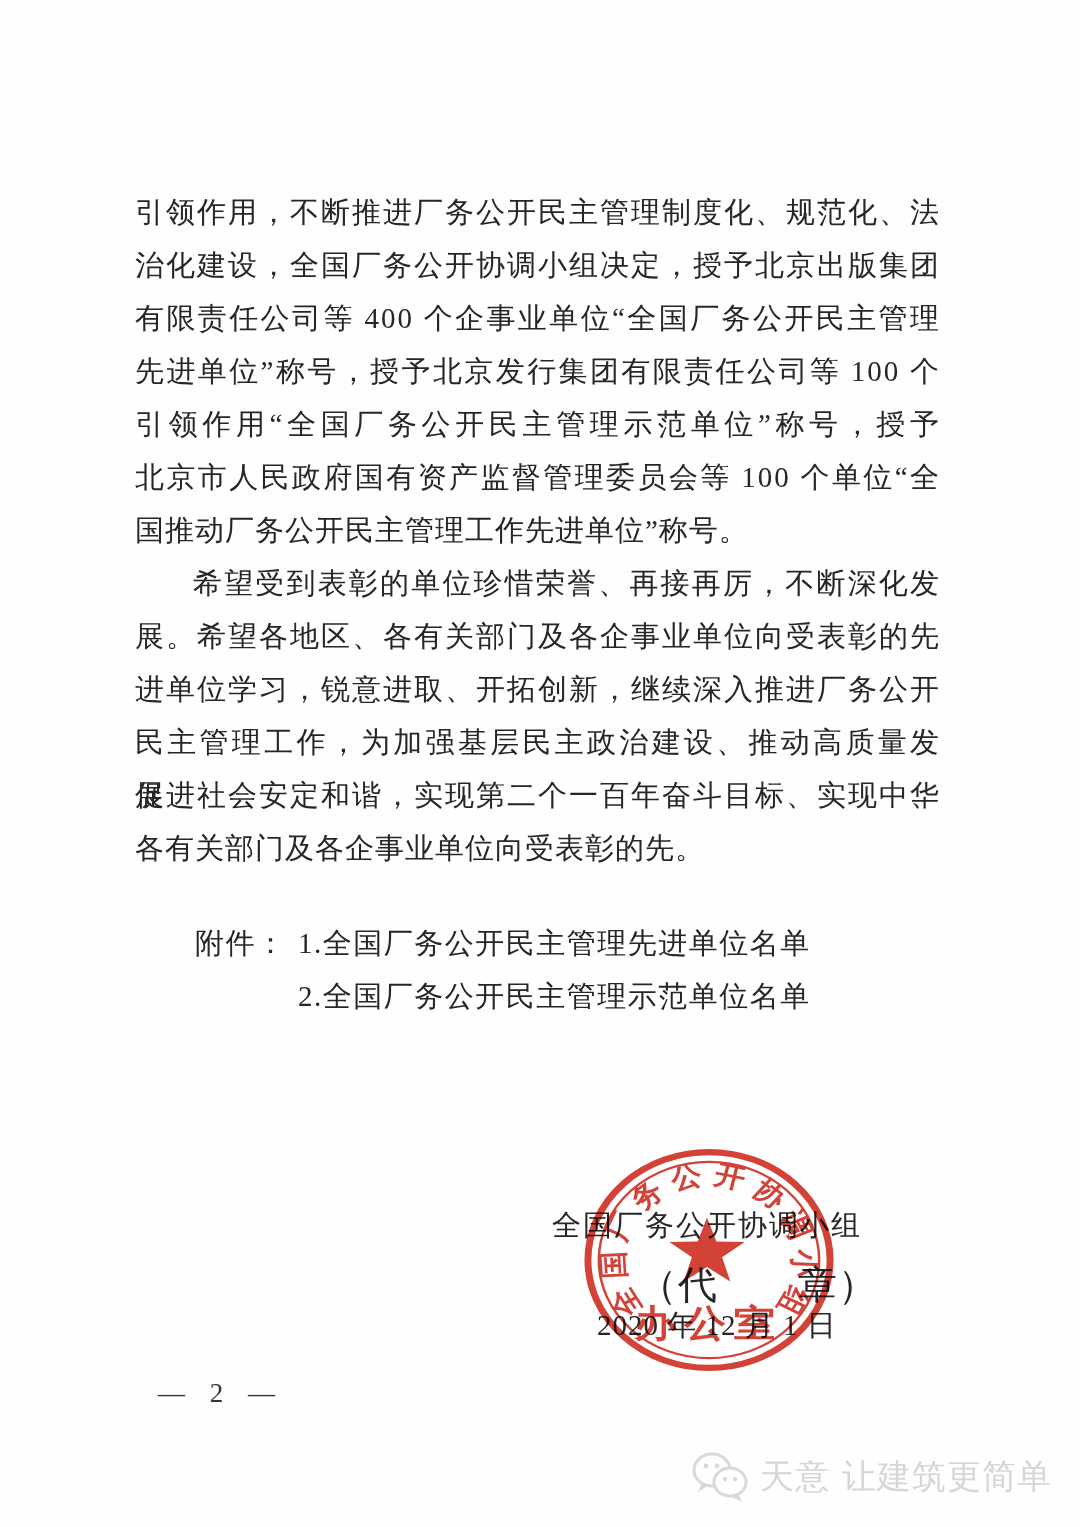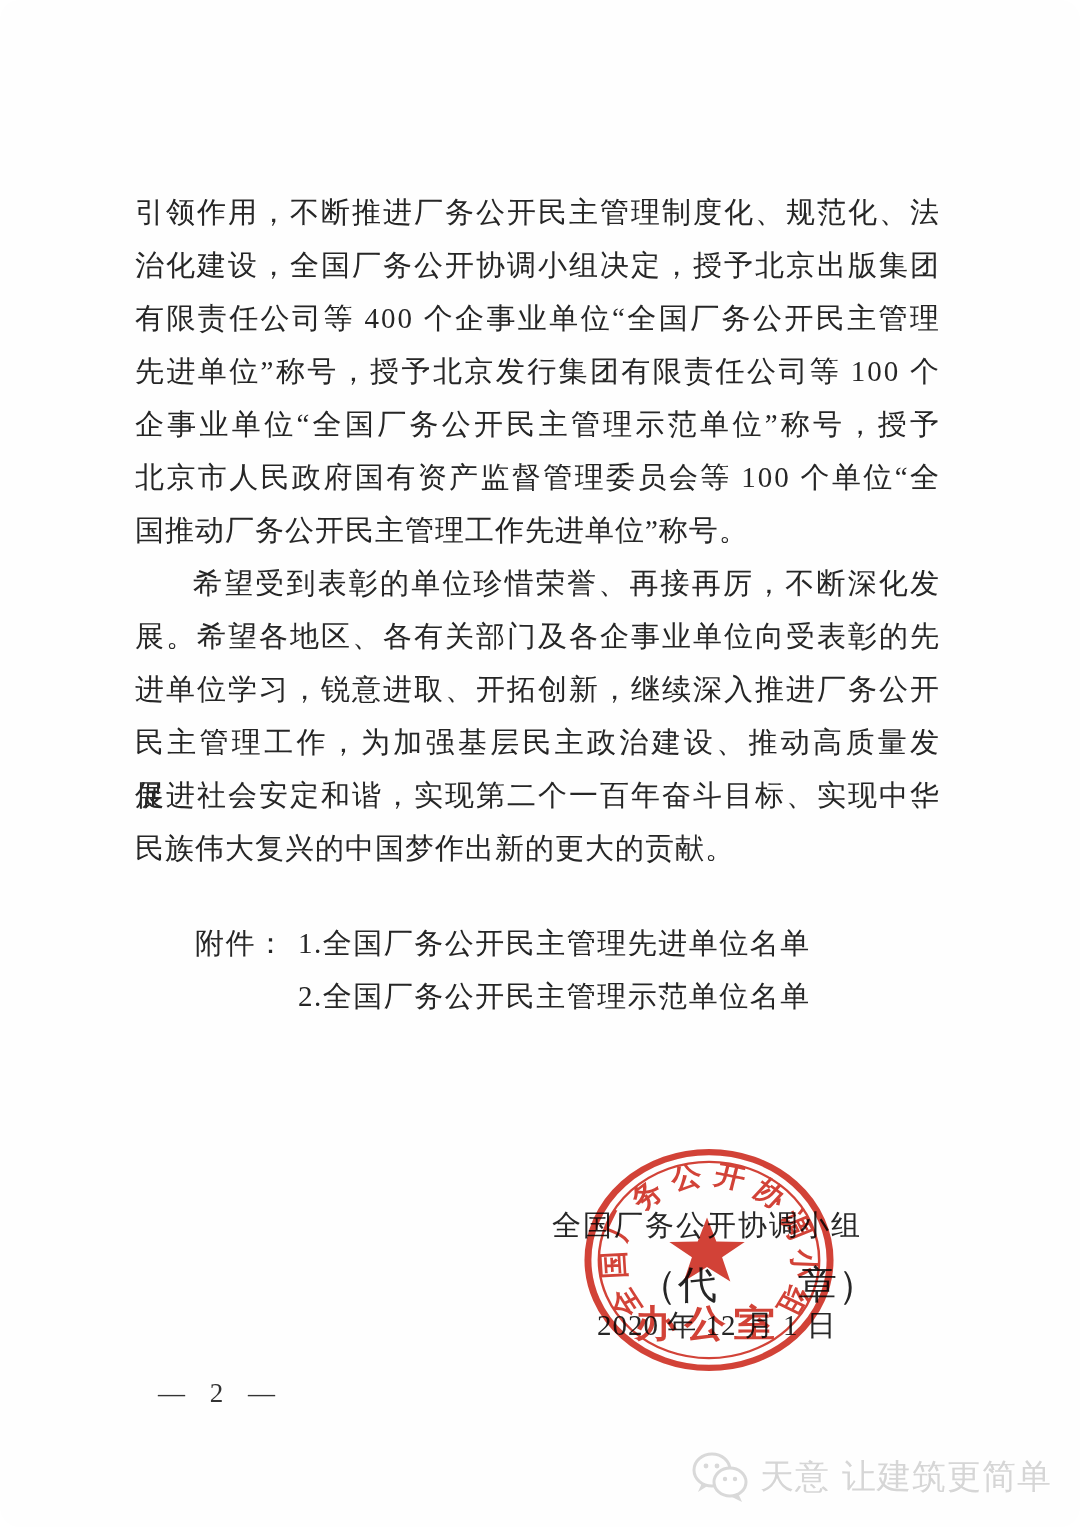--- a/index.html
+++ b/index.html
@@ -80,29 +80,29 @@
 </head>
 <body>
 
 <div class="page">
 
   <div class="body-block">
     <div class="tline j">引领作用，不断推进厂务公开民主管理制度化、规范化、法</div>
     <div class="tline j">治化建设，全国厂务公开协调小组决定，授予北京出版集团</div>
     <div class="tline j">有限责任公司等 400 个企事业单位“全国厂务公开民主管理</div>
     <div class="tline j">先进单位”称号，授予北京发行集团有限责任公司等 100 个</div>
-    <div class="tline j">企事业单位“全国厂务公开民主管理示范单位”称号，授予</div>
+    <div class="tline j">引领作用“全国厂务公开民主管理示范单位”称号，授予</div>
     <div class="tline j">北京市人民政府国有资产监督管理委员会等 100 个单位“全</div>
     <div class="tline">国推动厂务公开民主管理工作先进单位”称号。</div>
     <div class="tline j ind">希望受到表彰的单位珍惜荣誉、再接再厉，不断深化发</div>
     <div class="tline j">展。希望各地区、各有关部门及各企事业单位向受表彰的先</div>
     <div class="tline j">进单位学习，锐意进取、开拓创新，继续深入推进厂务公开</div>
     <div class="tline j">民主管理工作，为加强基层民主政治建设、推动高质量发展、</div>
     <div class="tline j">促进社会安定和谐，实现第二个一百年奋斗目标、实现中华</div>
-    <div class="tline">民族伟大复兴的中国梦作出新的更大的贡献。</div>
+    <div class="tline">各有关部门及各企事业单位向受表彰的先。</div>
   </div>
 
   <div class="attachment">
     <div class="att-row">
       <span class="att-label">附件：</span>
       <span>1.全国厂务公开民主管理先进单位名单</span>
     </div>
     <div class="att-row">
       <span class="att-spacer"></span>
       <span>2.全国厂务公开民主管理示范单位名单</span>

